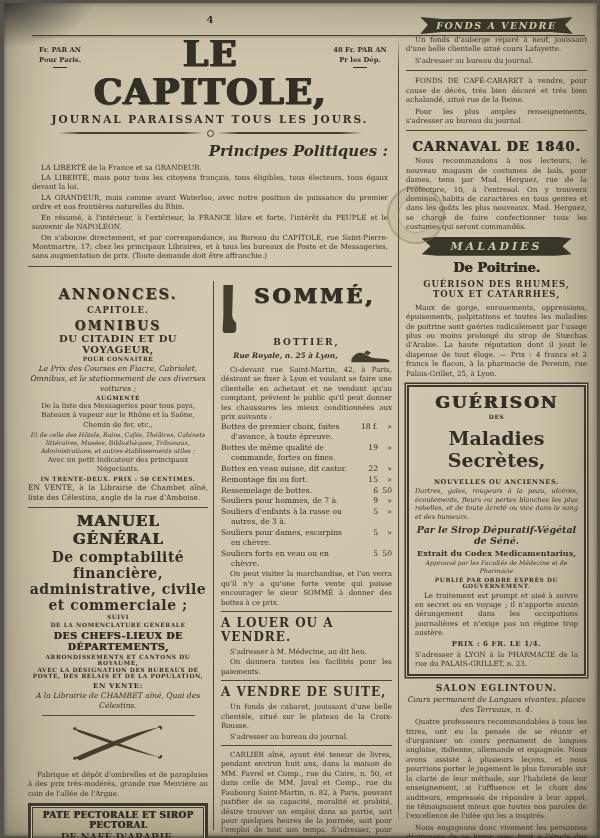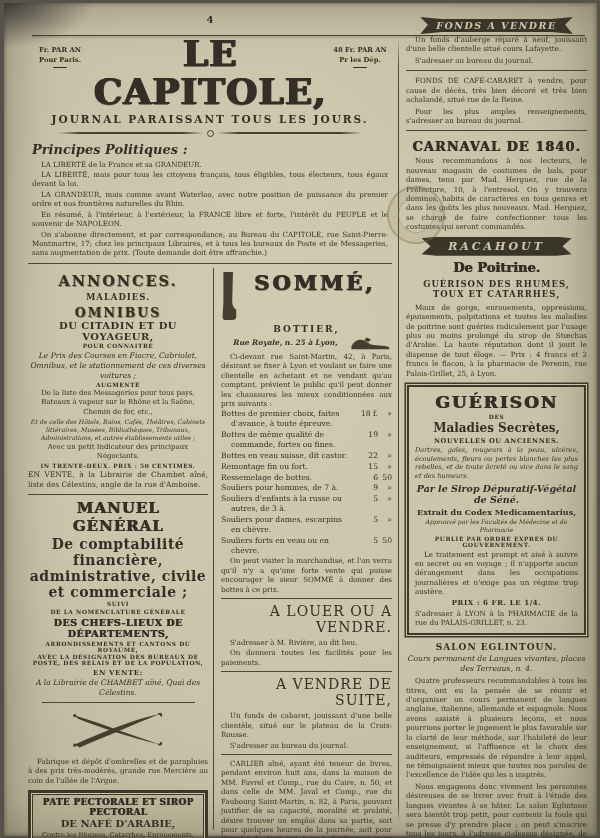--- a/index.html
+++ b/index.html
@@ -20,27 +20,27 @@
   .mast-price{width:64px;font-size:6.8px;font-weight:bold;text-align:center;padding-top:10px;line-height:1.5;}
   .mast-price .dash{display:block;width:14px;border-top:1px solid #332f26;margin:2px auto 0;}
   .mast-title{flex:1;text-align:center;font-size:36px;font-weight:bold;letter-spacing:1px;line-height:1.05;
     text-shadow:1.3px 0 0 currentColor,-0.6px 0 0 currentColor,0 1px 0 rgba(51,47,38,.55);}
   .subtitle{text-align:center;font-weight:bold;font-size:10.5px;letter-spacing:2px;margin-top:2px;}
   .orn-rule{display:flex;align-items:center;justify-content:center;margin:5px 30px 3px;}
   .orn-rule .line{flex:1;height:2px;background:linear-gradient(90deg,transparent,#46402f 15%,#46402f 85%,transparent);}
   .orn-rule .dot{width:5px;height:5px;border:1.2px solid #46402f;border-radius:50%;margin:0 3px;}
 
   .principes{padding:0 4px;}
-  .principes-head{text-align:left;font-weight:bold;font-style:italic;font-size:13px;margin:2px 0 3px;}
+  .principes-head{text-align:right;font-weight:bold;font-style:italic;font-size:15px;margin:2px 0 3px;}
   p.body{font-size:7.1px;line-height:1.33;text-align:justify;text-indent:9px;margin:1px 0;}
   p.body.noind{text-indent:0;}
   .rule{border-top:1px solid #4d4737;margin:4px 0;}
   .rule.med{width:85%;margin:4px auto;}
 
-  .cols{display:flex;flex:1;margin-top:0;min-height:0;}
+  .cols{display:flex;flex:1;margin-top:10px;min-height:0;}
   .col1{width:180px;padding-right:5px;}
   .col2{flex:1;padding-left:7px;min-width:0;}
   .vdiv{width:1px;background:#4d4737;}
 
   .h-display{font-weight:bold;text-align:center;letter-spacing:2px;text-shadow:1px 1px 0 rgba(70,58,32,.45),0 0 1px rgba(70,58,32,.3);}
   .h-annonces{font-size:14.5px;margin:4px 0 1px;}
   .h-small-caps{text-align:center;font-weight:bold;font-size:8.5px;letter-spacing:1px;margin:3px 0;}
   .h-omnibus{font-size:12.5px;margin:2px 0 0;}
   .h-omnibus2{text-align:center;font-weight:bold;font-size:10px;letter-spacing:.5px;}
   .tiny-center{text-align:center;font-size:5.8px;font-weight:bold;letter-spacing:.6px;margin:1.5px 0;}
@@ -59,33 +59,33 @@
 
   .somme-head{display:flex;align-items:flex-start;justify-content:center;margin-top:2px;}
   .h-somme{font-size:21px;font-weight:bold;letter-spacing:3px;text-align:center;flex:1;text-shadow:1.2px 0 0 currentColor,1px 1px 0 rgba(70,58,32,.5);}
   .h-bottier{text-align:center;font-weight:bold;font-size:9px;letter-spacing:2px;margin:2px 0 1px;}
   .somme-addr-row{display:flex;align-items:center;}
   .somme-addr{flex:1;text-align:center;font-style:italic;font-weight:bold;font-size:7.4px;}
   .prow{display:flex;font-size:7.6px;line-height:1.3;margin:1px 0;}
   .pitem{flex:1;padding-left:10px;text-indent:-10px;}
   .pfr{width:26px;text-align:right;}
   .pc{width:14px;text-align:right;}
-  .h-ad{text-align:right;font-weight:normal;font-size:14px;letter-spacing:1px;margin:3px 0;}
+  .h-ad{text-align:left;font-weight:bold;font-size:12px;letter-spacing:1px;margin:3px 0;}
 
   .ribbon{align-self:center;background:#3a3529;color:#cfc7ab;font-style:italic;font-weight:bold;text-align:center;
     padding:3px 16px;font-size:9.5px;letter-spacing:1.5px;
     clip-path:polygon(0 0,5% 45%,0 100%,14% 88%,86% 88%,100% 100%,95% 45%,100% 0,86% 12%,14% 12%);
     min-width:130px;box-sizing:border-box;}
   .ribbon.maladies{font-style:italic;letter-spacing:3px;font-size:11px;min-width:150px;margin:4px auto 2px;
     clip-path:polygon(0 8%,6% 50%,0 92%,10% 100%,90% 100%,100% 92%,94% 50%,100% 8%,90% 0,10% 0);}
   .h-carnaval{text-align:center;font-weight:bold;font-size:13px;letter-spacing:1px;margin:4px 0 1px;text-shadow:.7px 0 0 currentColor;}
   .h-poitrine{text-align:center;font-weight:bold;font-size:13px;margin:2px 0 1px;text-shadow:.8px 0 0 currentColor;}
   .guer-box{border:2px solid #3e382a;box-shadow:0 0 0 1px #cbc3a9,0 0 0 2.5px #3e382a;padding:5px 6px;margin:6px 1px 5px;}
   .h-guerison{text-align:center;font-weight:bold;font-size:17px;letter-spacing:2px;text-shadow:1px 0 0 currentColor;}
-  .h-secretes{text-align:center;font-weight:bold;font-size:12px;margin:1px 0;}
+  .h-secretes{text-align:center;font-weight:bold;font-size:19px;margin:7px 0;}
   .h-sirop{text-align:center;font-weight:bold;font-style:italic;font-size:9.5px;margin:3px 0 2px;}
   .h-extrait{text-align:center;font-weight:bold;font-size:8px;margin:1px 0;}
   .h-salon{text-align:center;font-weight:bold;font-size:9px;letter-spacing:1px;margin:2px 0 1px;}
 
   .stamp{position:absolute;left:383px;top:183px;width:54px;height:54px;border:2px solid rgba(125,108,72,.55);border-radius:50%;
     box-shadow:inset 0 0 0 1px rgba(125,108,72,.0), inset 0 0 0 9px rgba(125,108,72,.12);transform:rotate(-14deg);opacity:.8;pointer-events:none;}
   .stamp::after{content:"";position:absolute;inset:9px;border:1.5px solid rgba(125,108,72,.45);border-radius:50%;}
   svg .ink{fill:#443e2e;}
 </style>
 </head>
@@ -125,21 +125,21 @@
         <p class="body">LA GRANDEUR, mais comme avant Waterloo, avec notre position de puissance du premier ordre et nos frontières naturelles du Rhin.</p>
         <p class="body">En résumé, à l'intérieur, à l'extérieur, la FRANCE libre et forte, l'intérêt du PEUPLE et le souvenir de NAPOLEON.</p>
         <p class="body">On s'abonne directement, et par correspondance, au Bureau du CAPITOLE, rue Saint-Pierre-Montmartre, 17; chez les principaux Libraires, et à tous les bureaux de Poste et de Messageries, sans augmentation de prix. (Toute demande doit être affranchie.)</p>
       </div>
       <div class="rule"></div>
 
       <div class="cols">
 
         <div class="col1">
           <div class="h-display h-annonces">ANNONCES.</div>
-          <div class="h-small-caps">MALADIES.</div>
+          <div class="h-small-caps">CAPITOLE.</div>
 
           <div class="h-display h-omnibus">OMNIBUS</div>
           <div class="h-omnibus2">DU CITADIN ET DU VOYAGEUR,</div>
           <div class="tiny-center">POUR CONNAITRE</div>
           <div class="it-center">Le Prix des Courses en Fiacre, Cabriolet, Omnibus, et le stationnement de ces diverses voitures ;</div>
           <div class="tiny-center">AUGMENTÉ</div>
           <div class="center7">De la liste des Messageries pour tous pays, Bateaux à vapeur sur le Rhône et la Saône, Chemin de fer, etc.,</div>
           <div class="it-center sm">Et de celle des Hôtels, Bains, Cafés, Théâtres, Cabinets littéraires, Musées, Bibliothèques, Tribunaux, Administrations, et autres établissements utiles ;</div>
           <div class="center7">Avec un petit Indicateur des principaux Négociants.</div>
           <div class="tiny-center">IN TRENTE-DEUX. PRIX : 50 CENTIMES.</div>
@@ -245,21 +245,21 @@
             <div class="prow">
                 <span class="pitem">Souliers forts en veau ou en chèvre.</span>
                 <span class="pfr">5</span>
                 <span class="pc">50</span>
               </div>
           </div>
           <p class="body">On peut visiter la marchandise, et l'on verra qu'il n'y a qu'une forte vente qui puisse encourager le sieur SOMMÉ à donner des bottes à ce prix.</p>
 
           <div class="rule"></div>
           <div class="h-ad">A LOUER OU A VENDRE.</div>
-          <p class="body">S'adresser à M. Rivière, au dit lieu.</p>
+          <p class="body">S'adresser à M. Médecine, au dit lieu.</p>
           <p class="body">On donnera toutes les facilités pour les paiements.</p>
 
           <div class="rule"></div>
           <div class="h-ad">A VENDRE DE SUITE,</div>
           <p class="body">Un fonds de cabaret, jouissant d'une belle clientèle, situé sur le plateau de la Croix-Rousse.</p>
           <p class="body">S'adresser au bureau du journal.</p>
 
           <div class="rule"></div>
           <p class="body">CARLIER aîné, ayant été teneur de livres, pendant environ huit ans, dans la maison de MM. Favrel et Comp., rue du Caire, n. 50, et dans celle de MM. Javal et Comp., rue du Faubourg Saint-Martin, n. 82, à Paris, pouvant justifier de sa capacité, moralité et probité, désire trouver un emploi dans sa partie, soit pour quelques heures de la journée, soit pour l'emploi de tout son temps. S'adresser, pour plus amples renseignements, au bureau du journal.</p>
 
@@ -274,21 +274,21 @@
       <p class="body">Un fonds d'auberge réparé à neuf, jouissant d'une belle clientelle situé cours Lafayette.</p>
       <p class="body">S'adresser au bureau du journal.</p>
       <div class="rule"></div>
       <p class="body">FONDS DE CAFÉ-CABARET à vendre, pour cause de décès, très bien décoré et très bien achalandé, situé rue de la Reine.</p>
       <p class="body">Pour les plus amples renseignements, s'adresser au bureau du journal.</p>
       <div class="rule"></div>
 
       <div class="h-carnaval">CARNAVAL DE 1840.</div>
       <p class="body">Nous recommandons à nos lecteurs, le nouveau magasin de costumes de bals, pour dames, tenu par Mad. Herguez, rue de la Préfecture, 10, à l'entresol. On y trouvera dominos, habits de caractères en tous genres et dans les goûts les plus nouveaux. Mad. Herguez, se charge de faire confectionner tous les costumes qui seront commandés.</p>
 
-      <div class="ribbon maladies">RACAHOUT</div>
+      <div class="ribbon maladies">MALADIES</div>
       <div class="h-poitrine">De Poitrine.</div>
       <div class="h-small-caps">GUÉRISON DES RHUMES, TOUX ET CATARRHES,</div>
       <p class="body">Maux de gorge, enrouements, oppressions, épuisements, palpitations et toutes les maladies de poitrine sont guéries radicalement par l'usage plus ou moins prolongé du sirop de Stœchas d'Arabie. La haute réputation dont il jouit le dispense de tout éloge. — Prix : 4 francs et 2 francs le flacon, à la pharmacie de Perenin, rue Palais-Grillet, 25, à Lyon.</p>
 
       <div class="guer-box">
         <div class="h-guerison">GUÉRISON</div>
         <div class="tiny-center">DES</div>
         <div class="h-secretes">Maladies Secrètes,</div>
         <div class="tiny-center" style="font-size:6.6px">NOUVELLES OU ANCIENNES.</div>
         <p class="pate-body">Dartres, gales, rougeurs à la peau, ulcères, écoulements, fleurs ou pertes blanches les plus rebelles, et de toute âcreté ou vice dans le sang et des humeurs.</p>

